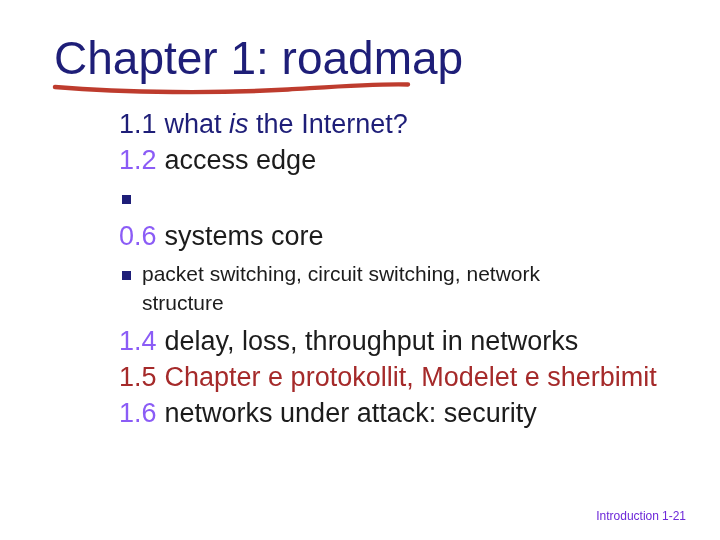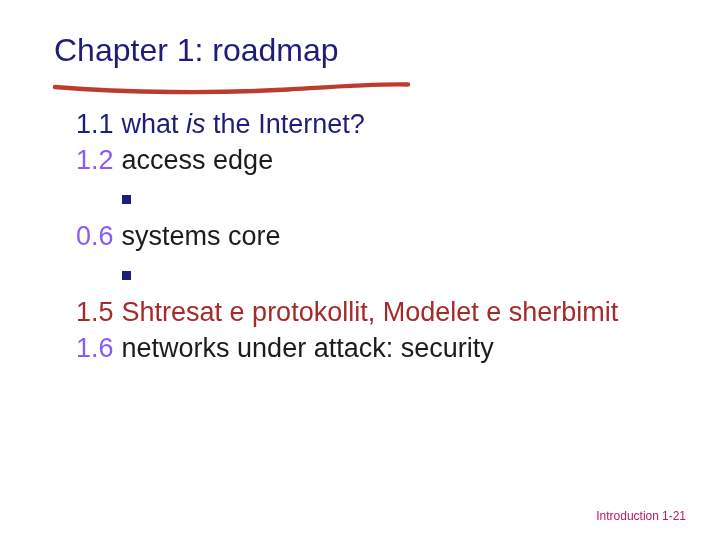--- a/index.html
+++ b/index.html
@@ -16,21 +16,21 @@
   }
   .slide {
     position: absolute;
     inset: 0;
     background: #ffffff;
   }
   .title {
     position: absolute;
     left: 54px;
     top: 34px;
-    font-size: 32px;
+    font-size: 46px;
     line-height: 1.05;
     color: #1E1E78;
     white-space: nowrap;
   }
   .underline-wrap {
     position: absolute;
     left: 48px;
     top: 78px;
     width: 372px;
     height: 22px;
@@ -39,20 +39,21 @@
     position: absolute;
     left: 76px;
     top: 106px;
     width: 612px;
     color: #1C1C1C;
   }
   .main {
     font-size: 27px;
     line-height: 36px;
     white-space: nowrap;
+    margin-left: 43px;
   }
   .main .num {
     color: #8b5cf6;
     margin-right: 8px;
   }
   .navy-line, .navy-line .num {
     color: #1E1E78;
   }
   .red-line, .red-line .num {
     color: #A52A2A;
@@ -76,21 +77,21 @@
   }
   .italic {
     font-style: italic;
   }
   .footer {
     position: absolute;
     top: 509px;
     right: 34px;
     font-size: 12px;
     line-height: 14px;
-    color: #be185d;
+    color: #6d28d9;
     white-space: nowrap;
   }
   .footer .page {
     margin-left: 3px;
   }
 </style>
 </head>
 <body>
 
 <div class="slide">
@@ -116,26 +117,29 @@
 
     <div class="sub">
       <span class="bullet"></span>
     </div>
 
     <div class="main">
       <span class="num">0.6</span><span>systems core</span>
     </div>
 
     <div class="sub">
-      <span class="bullet"></span>
+      <span class="bullet"></span><span>packet switching, circuit switching, network structure</span>
     </div>
 
+    <div class="main">
+      <span class="num">1.4</span><span>delay, loss, throughput in networks</span>
+    </div>
 
     <div class="main red-line">
-      <span class="num">1.5</span><span>Shtresat e protokollit, Modelet e sherbimit</span>
+      <span class="num">1.5</span><span>Chapter e protokollit, Modelet e sherbimit</span>
     </div>
 
     <div class="main">
       <span class="num">1.6</span><span>networks under attack: security</span>
     </div>
 
 
   </div>
 
   <div class="footer">

